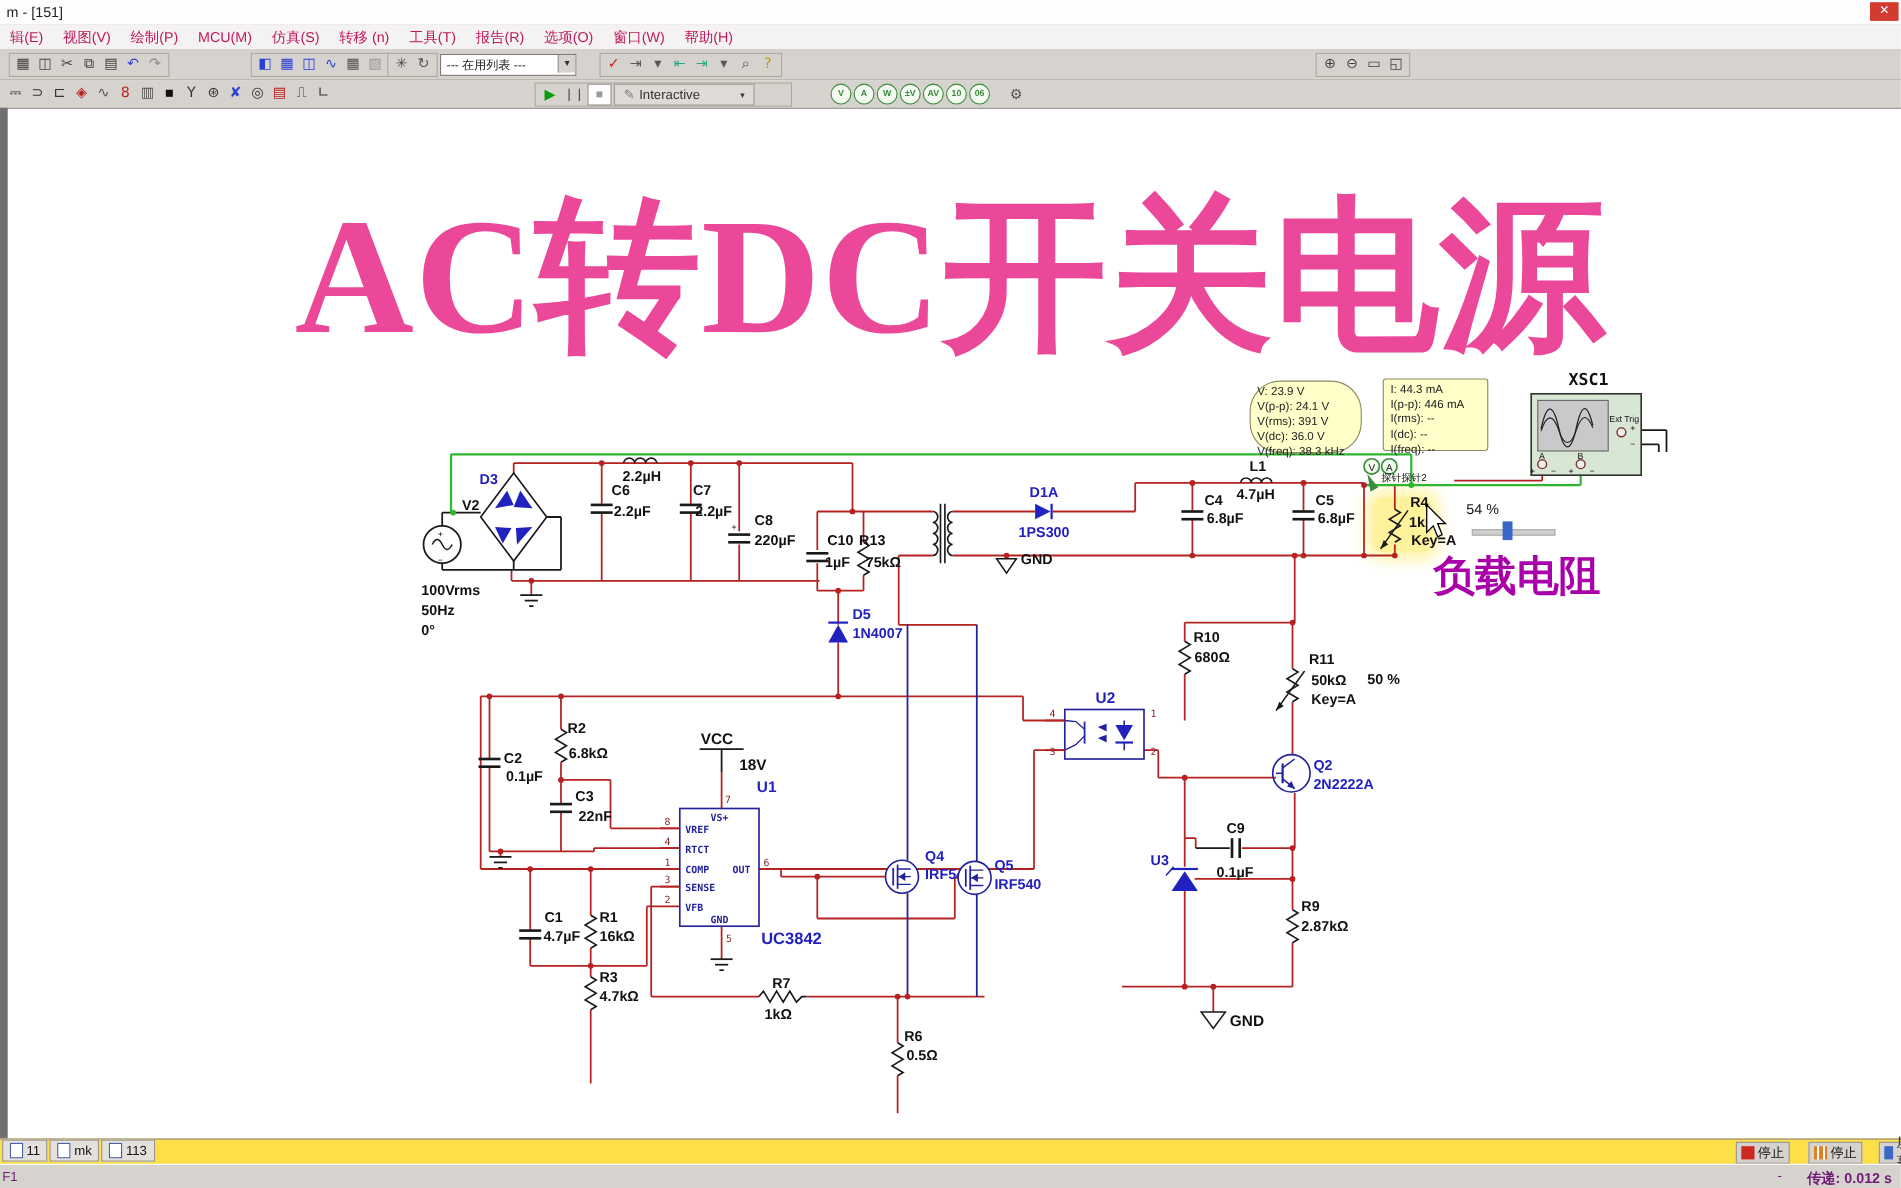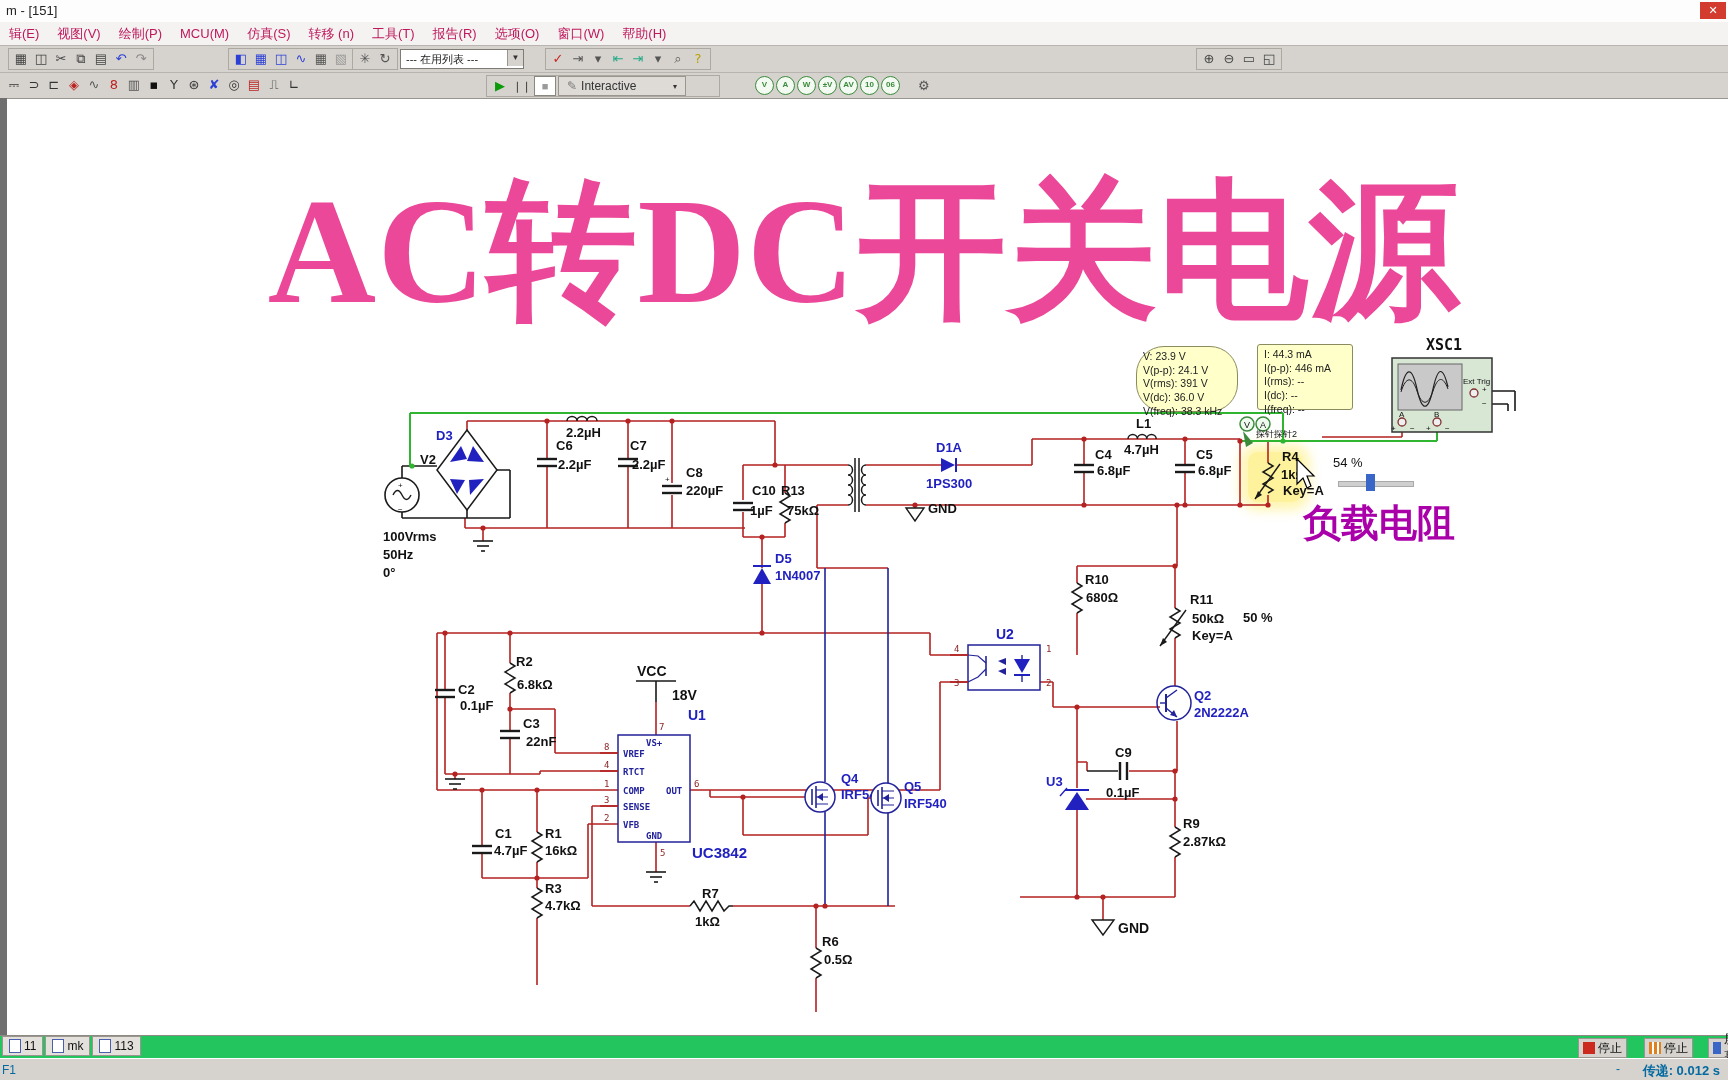--- a/index.html
+++ b/index.html
@@ -42,29 +42,29 @@
   #vprobe{left:1136px;top:346px;width:88px;height:58px;border-radius:28px;}
   #iprobe{left:1257px;top:344px;width:82px;height:58px;}
   #load-label{left:1303px;top:498px;font:bold 38px "Liberation Sans",sans-serif;color:#aa00aa;z-index:3;}
   #r4-highlight{left:1248px;top:452px;width:54px;height:50px;background:#ffe94d;opacity:.55;
     border-radius:10px;box-shadow:0 0 12px 8px rgba(255,233,77,.8);z-index:1;}
   #slider-label{left:1333px;top:455px;font:13px "Liberation Sans",sans-serif;color:#111;z-index:3;}
   #slider-track{left:1338px;top:481px;width:74px;height:4px;background:#cfcfcf;border:1px solid #aaa;z-index:3;}
   #slider-handle{left:1366px;top:474px;width:9px;height:17px;background:#3a66c8;z-index:4;}
   #schematic{left:0;top:0;z-index:2;}
   
-  #tabbar{left:0;top:1035px;width:1728px;height:23px;background:#22c55e;border-top:1px solid #8d8a84;}
+  #tabbar{left:0;top:1035px;width:1728px;height:23px;background:#fde047;border-top:1px solid #8d8a84;}
   .tab{position:absolute;top:2px;height:18px;display:flex;align-items:center;gap:3px;
     border:1px solid #9a968f;background:#e4e1dc;padding:0 6px;font:12px "Liberation Sans",sans-serif;color:#111;}
   .pgicon{width:10px;height:12px;background:#fff;border:1px solid #4a5fae;display:inline-block;}
   .statseg{position:absolute;top:2px;height:18px;display:flex;align-items:center;gap:3px;
     border:1px solid #9a968f;padding:0 4px;font:12px "Liberation Sans",sans-serif;color:#111;background:#d6d3ce;}
   .sticon{width:12px;height:12px;display:inline-block;}
   #statusbar{left:0;top:1058px;width:1728px;height:22px;background:#d6d3ce;border-top:1px solid #fff;
-    font:12px "Liberation Sans",sans-serif;color:#0369a1;}
+    font:12px "Liberation Sans",sans-serif;color:#701a75;}
   #f1hint{position:absolute;left:2px;top:4px;}
   #simtime{position:absolute;right:8px;top:3px;font:bold 13px "Liberation Sans",sans-serif;}
   #dash{position:absolute;right:108px;top:3px;}
   
   text{font:bold 13px "Liberation Sans",sans-serif;fill:#111;}
   .bl{fill:#2121c0;}
   .pin{font:9px "DejaVu Sans Mono",monospace;fill:#8b2525;font-weight:normal;}
   .chip{font:bold 9px "DejaVu Sans Mono",monospace;fill:#22229b;}
   .tiny{font:8px "Liberation Sans",sans-serif;font-weight:normal;}
   .mono{font:bold 15px "DejaVu Sans Mono",monospace;}

